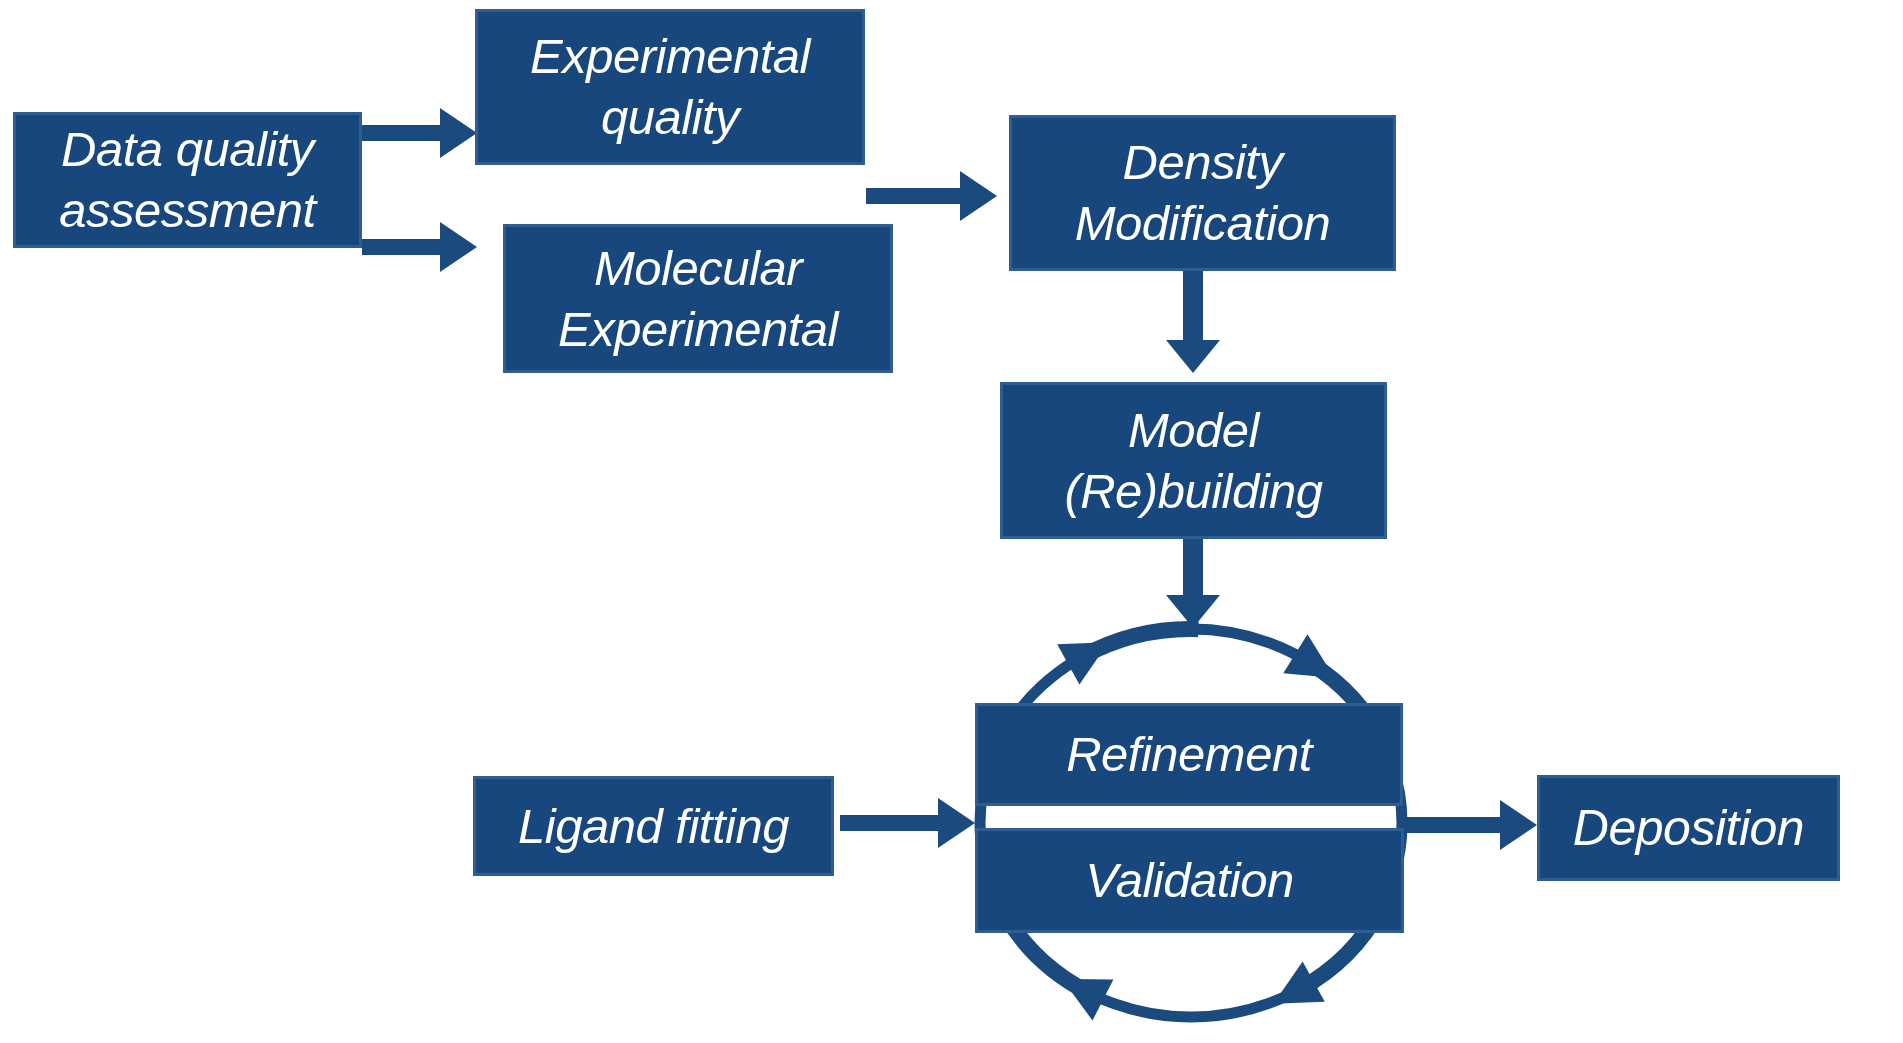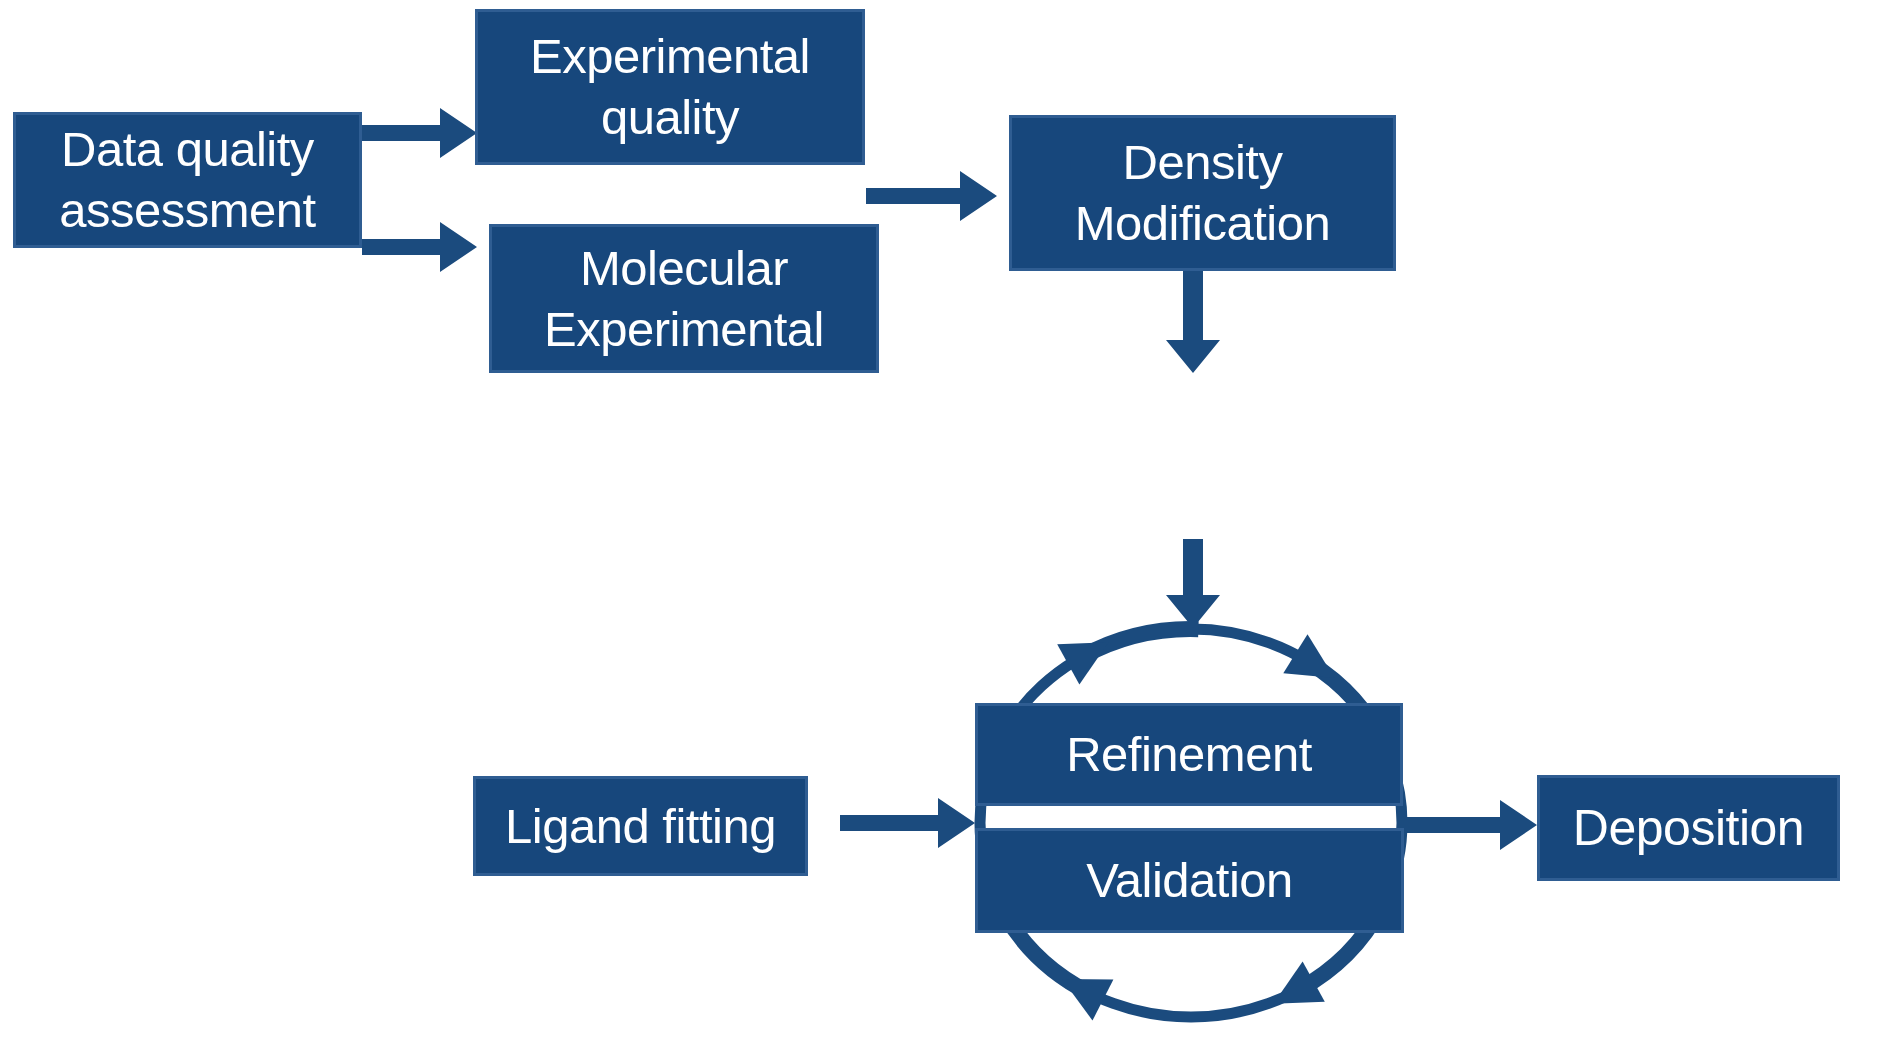--- a/index.html
+++ b/index.html
@@ -28,20 +28,21 @@
     background:var(--box-fill);
     border:3px solid var(--box-border);
     color:var(--text);
     display:flex;flex-direction:column;
     justify-content:center;align-items:center;
     text-align:center;
     font-size:49px;
     line-height:61px;
     letter-spacing:-0.5px;
     z-index:2;
+    font-style:italic;
   }
   .node.small{font-size:50px;}
 </style>
 </head>
 <body>
 
 <div class="canvas">
 
   <svg class="arrow-layer" width="1903" height="1043" viewBox="0 0 1903 1043" xmlns="http://www.w3.org/2000/svg" aria-hidden="true">
 
@@ -71,40 +72,44 @@
   <div class="node" style="left:13px;top:112px;width:349px;height:136px;">
     <span>Data quality</span>
     <span>assessment</span>
   </div>
 
   <div class="node" style="left:475px;top:9px;width:390px;height:156px;">
     <span>Experimental</span>
     <span>quality</span>
   </div>
 
-  <div class="node" style="left:489px;top:224px;width:390px;height:149px;">
+  <div class="node" style="left:503px;top:224px;width:390px;height:149px;">
     <span>Molecular</span>
     <span>Experimental</span>
   </div>
 
   <div class="node" style="left:1000px;top:115px;width:387px;height:156px;margin-left:9px;">
     <span>Density</span>
     <span>Modification</span>
   </div>
 
+  <div class="node" style="left:1000px;top:382px;width:387px;height:157px;">
+    <span>Model</span>
+    <span>(Re)building</span>
+  </div>
 
   <div class="node" style="left:975px;top:697px;width:428px;height:103px;margin-top:6px;">
     <span>Refinement</span>
   </div>
 
   <div class="node" style="left:975px;top:828px;width:429px;height:105px;">
     <span>Validation</span>
   </div>
 
-  <div class="node" style="left:473px;top:776px;width:335px;height:100px;">
+  <div class="node" style="left:473px;top:776px;width:361px;height:100px;">
     <span>Ligand fitting</span>
   </div>
 
   <div class="node small" style="left:1537px;top:775px;width:303px;height:106px;">
     <span>Deposition</span>
   </div>
 
 </div>
 
 </body></html>

